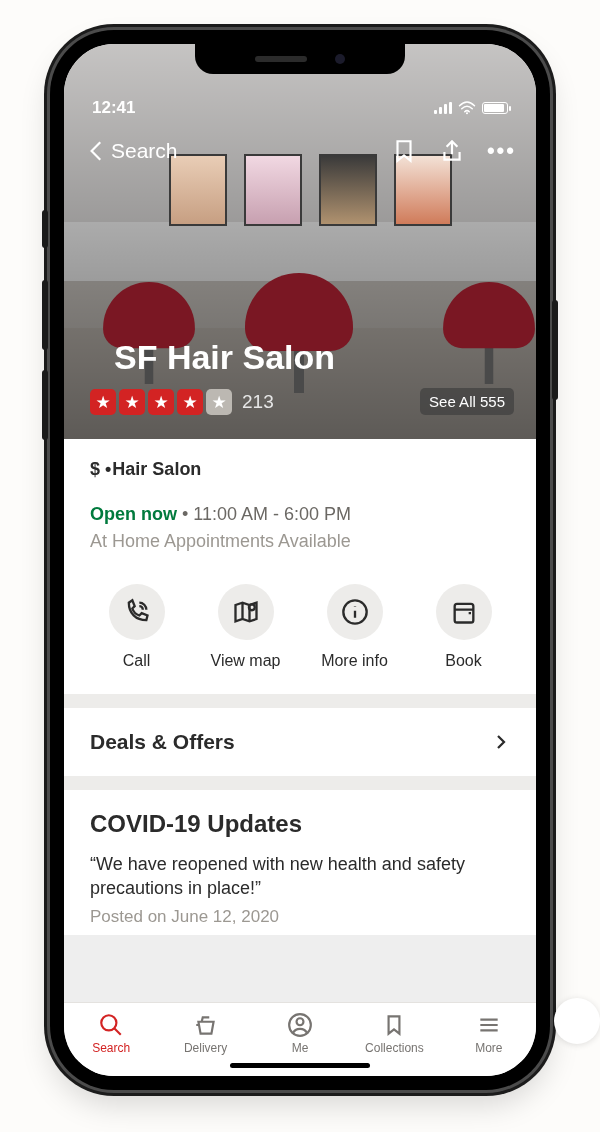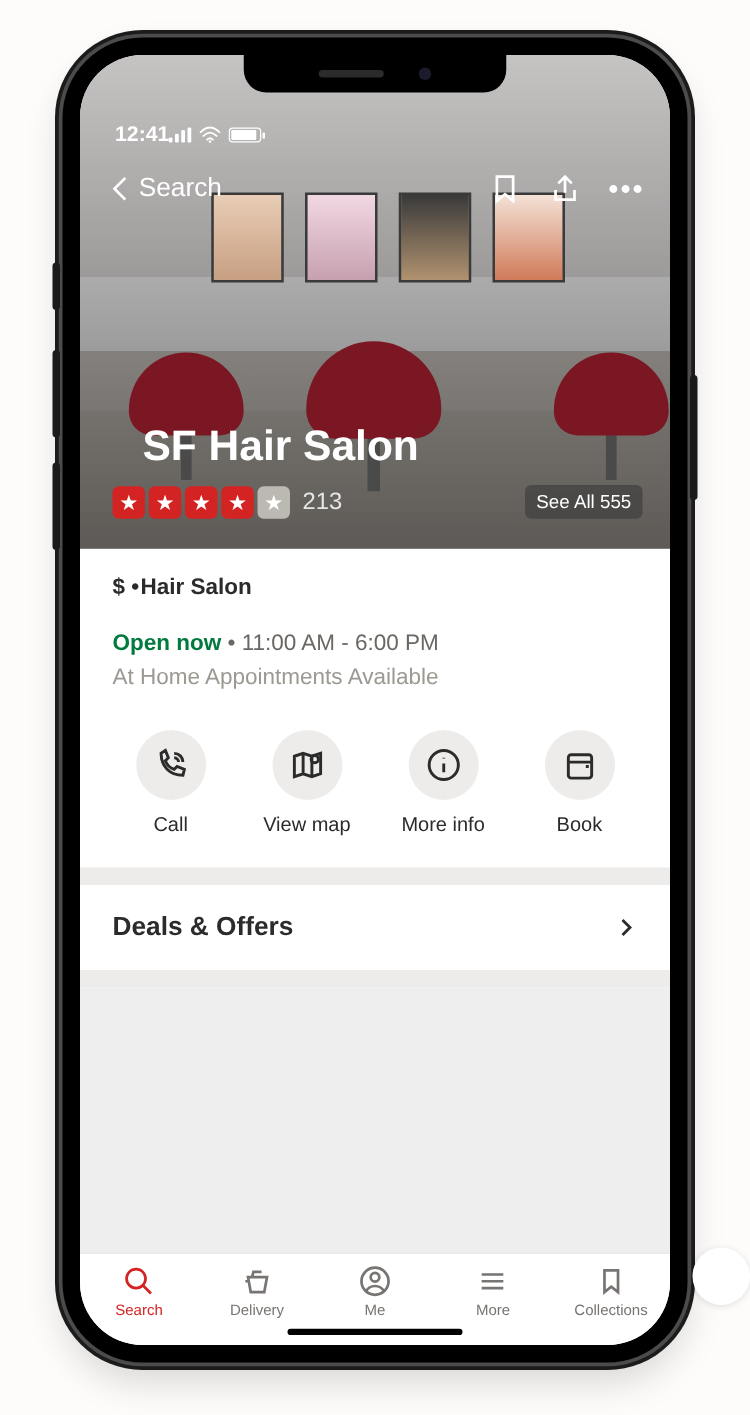--- a/index.html
+++ b/index.html
@@ -54,21 +54,21 @@
   .speaker { width:52px; height:6px; background:#2b2b2b; border-radius:3px; }
   .cam { width:10px; height:10px; background:#1b1b2b; border-radius:50%; }
 
   
   .status {
     position:absolute;
     top:54px; left:0; right:0;
     height:20px;
     z-index:30;
     display:flex;
-    justify-content:flex-start;
+    justify-content:space-between;
     align-items:center;
     padding: 0 28px;
     color:#fff;
     font-size:17px;
     font-weight:600;
   }
   .status-right { display:flex; align-items:center; gap:6px; }
   .bars { display:flex; align-items:flex-end; gap:2px; height:12px;}
   .bars span{ width:3px; background:#fff; border-radius:1px;}
   .bars span:nth-child(1){height:4px;} .bars span:nth-child(2){height:7px;}
@@ -332,20 +332,25 @@
 
       <div class="deals">
         <span>Deals &amp; Offers</span>
         <svg width="18" height="24" viewBox="0 0 24 24" stroke="#2b2b2b" stroke-width="3" fill="none">
             <path d="M8 4l8 8-8 8"></path>
           </svg>
       </div>
 
       <div class="divider"></div>
 
+      <div class="covid">
+        <h2>COVID-19 Updates</h2>
+        <div class="quote">“We have reopened with new health and safety precautions in place!”</div>
+        <div class="posted">Posted on June 12, 2020</div>
+      </div>
     </div>
 
     <div class="tabbar">
       <div class="tab active">
         <svg viewBox="0 0 24 24">
             <circle cx="10" cy="10" r="7"></circle>
             <path d="M21 21l-6-6"></path>
           </svg>
         <span>Search</span>
       </div>
@@ -358,29 +363,29 @@
       <div class="tab">
         <svg viewBox="0 0 24 24">
             <circle cx="12" cy="12" r="10"></circle>
             <circle cx="12" cy="9" r="3.2"></circle>
             <path d="M5 20c1.8-3.5 5-4.5 7-4.5s5.2 1 7 4.5"></path>
           </svg>
         <span>Me</span>
       </div>
       <div class="tab">
         <svg viewBox="0 0 24 24">
+            <path d="M7 4h10v16l-5-4-5 4z"></path>
+          </svg>
+        <span>Collections</span>
+      </div>
+      <div class="tab">
+        <svg viewBox="0 0 24 24">
             <path d="M4 7h16 M4 12h16 M4 17h16"></path>
           </svg>
         <span>More</span>
-      </div>
-      <div class="tab">
-        <svg viewBox="0 0 24 24">
-            <path d="M7 4h10v16l-5-4-5 4z"></path>
-          </svg>
-        <span>Collections</span>
       </div>
     </div>
 
     <div class="home-ind"></div>
   </div>
 </div>
 
 <div class="floating-dot"></div>
 
 </body></html>

